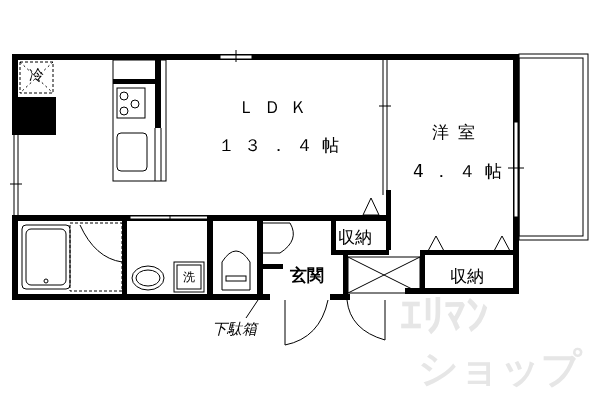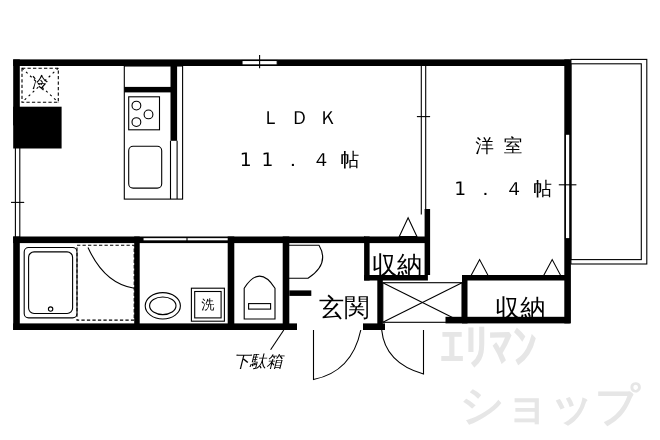--- a/index.html
+++ b/index.html
@@ -1,20 +1,20 @@
 <!DOCTYPE html>
 <html><head>
 <meta charset="utf-8">
 <style>
   html, body { margin:0; padding:0; background:#ffffff; }
   body { width:600px; height:400px; position:relative; overflow:hidden; font-family:"DejaVu Sans", sans-serif; }
   svg { position:absolute; left:0; top:0; }
   .lbl { position:absolute; color:#000; white-space:nowrap; font-family:"DejaVu Sans", sans-serif; }
   .big { font-size:17px; letter-spacing:9px; }
-  .med { font-size:23px; }
+  .med { font-size:17px; }
   .sm  { font-size:15px; }
   .xs  { font-size:12px; }
   .wm  { position:absolute; color:#e6e6e6; font-weight:bold; font-family:Liberation Serif, serif; white-space:nowrap;margin-top:41px; }
 </style>
 </head>
 <body>
 
 <div class="wm" style="left:400px;top:250px;font-size:44px;">ｴﾘﾏﾝ</div>
 <div class="wm" style="left:418px;top:300px;font-size:40px;">ショップ</div>
 
@@ -104,20 +104,20 @@
 
     <path d="M285 300 L285 345 Q320 338 328 300"></path>
     <path d="M347 300 Q350 330 385 340 L385 300"></path>
 
     <line x1="246" y1="318" x2="258" y2="300"></line>
   </g>
 </svg>
 
 <div class="lbl sm" style="left:29px;top:66px;">冷</div>
 <div class="lbl big" style="left:238px;top:96px;">ＬＤＫ</div>
-<div class="lbl big" style="left:218px;top:134px;">11．４帖</div>
+<div class="lbl big" style="left:218px;top:134px;">１３．４帖</div>
 <div class="lbl big" style="left:432px;top:121px;">洋室</div>
-<div class="lbl big" style="left:413px;top:160px;">1．４帖</div>
+<div class="lbl big" style="left:413px;top:160px;">4．４帖</div>
 <div class="lbl med" style="left:338px;top:226px;">収納</div>
 <div class="lbl med" style="left:450px;top:265px;">収納</div>
-<div class="lbl med" style="left:290px;top:264px;">玄関</div>
+<div class="lbl med" style="left:290px;top:264px;font-weight:bold;">玄関</div>
 <div class="lbl sm" style="left:212px;top:320px;font-style:italic;">下駄箱</div>
 <div class="lbl xs" style="left:183px;top:269px;">洗</div>
 
 </body></html>

